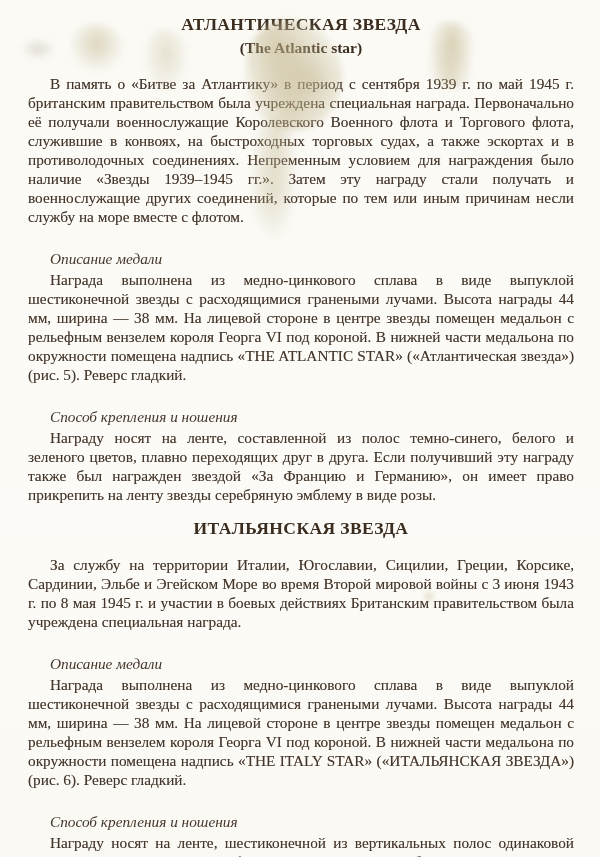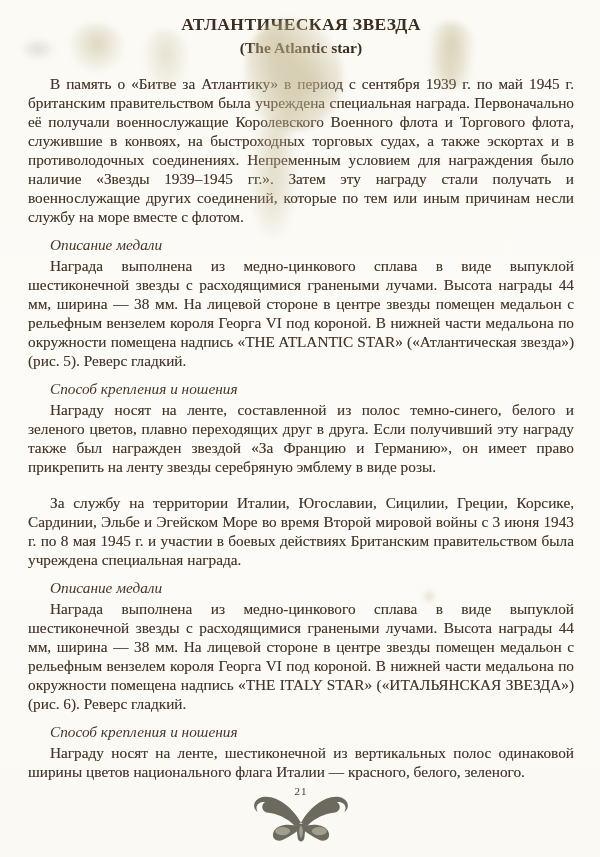--- a/index.html
+++ b/index.html
@@ -64,21 +64,21 @@
     font-size:15.3px;line-height:19px;
     text-align:justify;
     text-indent:22px;
     color:#44362b;
     text-shadow:0 0 .4px rgba(68,54,43,.45);
   }
   .subhead{
     font-size:15.3px;line-height:18px;
     font-style:italic;
     text-indent:22px;
-    margin-top:10px;
+    margin-top:24px;
     color:#44362b;
   }
   .mt-intro{margin-top:17px;}
   .mt-par{margin-top:2px;}
   .section-italy{margin-top:14px;}
   .footer{
     margin-top:3px;
     text-align:center;
   }
   .pagenum{
@@ -109,20 +109,21 @@
     <h1>АТЛАНТИЧЕСКАЯ ЗВЕЗДА</h1>
     <h2>(The Atlantic star)</h2>
     <p class="body-par mt-intro">В память о «Битве за Атлантику» в период с сентября 1939 г. по май 1945 г. британским правительством была учреждена специальная награда. Первоначально её получали военнослужащие Королевского Военного флота и Торгового флота, служившие в конвоях, на быстроходных торговых судах, а также эскортах и в противолодочных соединениях. Непременным условием для награждения было наличие «Звезды 1939–1945 гг.». Затем эту награду стали получать и военнослужащие других соединений, которые по тем или иным причинам несли службу на море вместе с флотом.</p>
     <p class="subhead">Описание медали</p>
     <p class="body-par mt-par">Награда выполнена из медно-цинкового сплава в виде выпуклой шестиконечной звезды с расходящимися гранеными лучами. Высота награды 44 мм, ширина — 38 мм. На лицевой стороне в центре звезды помещен медальон с рельефным вензелем короля Георга VI под короной. В нижней части медальона по окружности помещена надпись «THE ATLANTIC STAR» («Атлантическая звезда») (рис. 5). Реверс гладкий.</p>
     <p class="subhead">Способ крепления и ношения</p>
     <p class="body-par mt-par">Награду носят на ленте, составленной из полос темно-синего, белого и зеленого цветов, плавно переходящих друг в друга. Если получивший эту награду также был награжден звездой «За Францию и Германию», он имеет право прикрепить на ленту звезды серебряную эмблему в виде розы.</p>
   </section>
 
   <section class="section-italy">
+    <h1>ИТАЛЬЯНСКАЯ ЗВЕЗДА</h1>
     <p class="body-par mt-intro">За службу на территории Италии, Югославии, Сицилии, Греции, Корсике, Сардинии, Эльбе и Эгейском Море во время Второй мировой войны с 3 июня 1943 г. по 8 мая 1945 г. и участии в боевых действиях Британским правительством была учреждена специальная награда.</p>
     <p class="subhead">Описание медали</p>
     <p class="body-par mt-par">Награда выполнена из медно-цинкового сплава в виде выпуклой шестиконечной звезды с расходящимися гранеными лучами. Высота награды 44 мм, ширина — 38 мм. На лицевой стороне в центре звезды помещен медальон с рельефным вензелем короля Георга VI под короной. В нижней части медальона по окружности помещена надпись «THE ITALY STAR» («ИТАЛЬЯНСКАЯ ЗВЕЗДА») (рис. 6). Реверс гладкий.</p>
     <p class="subhead">Способ крепления и ношения</p>
     <p class="body-par mt-par">Награду носят на ленте, шестиконечной из вертикальных полос одинаковой ширины цветов национального флага Италии — красного, белого, зеленого.</p>
   </section>
 
   <div class="footer">
     <div class="pagenum">21</div>
     <svg class="ornament" width="100" height="55" viewBox="0 0 120 66" xmlns="http://www.w3.org/2000/svg">

